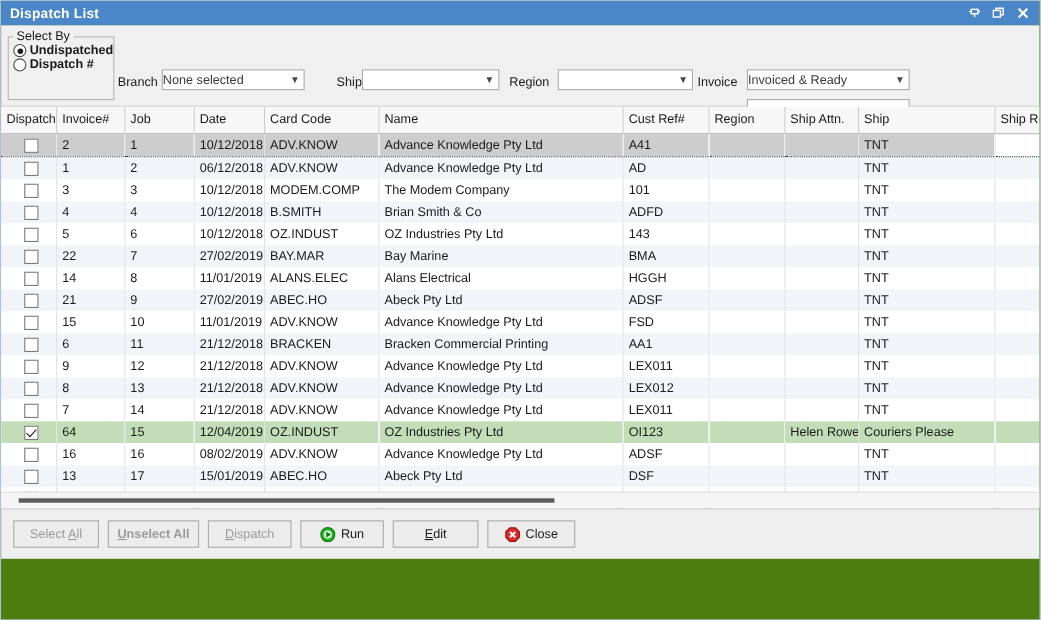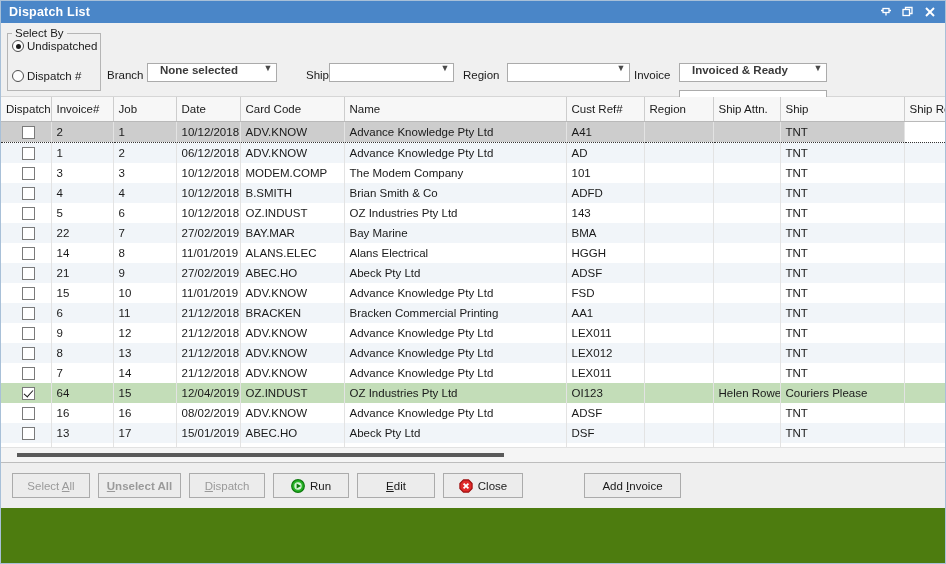--- a/index.html
+++ b/index.html
@@ -79,22 +79,23 @@
     padding: 0 3px;
     margin-left: 4px;
     color: #1a1a1a;
   }
   .radio-row {
     display: flex;
     align-items: center;
     margin: 1px 0 0 4px;
     font-size: 11.5px;
     cursor: default;
-  }
-  .radio-row + .radio-row { margin-top: 18px; }
+    font-weight: bold;
+  }
+  .radio-row + .radio-row { margin-top: 1px; }
   .radio {
     width: 12px;
     height: 12px;
     border: 1px solid #4d4d4d;
     border-radius: 50%;
     background: #fdfdfd;
     box-sizing: border-box;
     position: relative;
     margin-right: 3px;
     flex: none;
@@ -114,25 +115,25 @@
     color: #1a1a1a;
     white-space: nowrap;
   }
   .combo {
     position: absolute;
     height: 19px;
     background: #ffffff;
     border: 1px solid #ababab;
     box-sizing: border-box;
     display: flex;
+    align-items: center;
     font-size: 11.5px;
     color: #3a3a3a;
-    padding-left: 12px;
+    padding-left: 0;
     cursor: default;
-    font-weight: bold;
   }
   .combo .cval { flex: 1; overflow: hidden; white-space: nowrap; }
   .combo .arrow {
     width: 16px;
     text-align: center;
     font-size: 9px;
     color: #4a4a4a;
     line-height: 1;
   }
   .combo .ellipsis {
@@ -670,17 +671,14 @@
       <span id="btn-edit"><u>E</u>dit</span>
     </div>
     <div class="btn" style="width:80px;">
       <svg class="icon-close" width="14" height="14" viewBox="0 0 14 14">
         <polygon points="4.5,0.9 9.5,0.9 13.1,4.5 13.1,9.5 9.5,13.1 4.5,13.1 0.9,9.5 0.9,4.5" fill="#e02b2b" stroke="#9c0d0d" stroke-width="1.1"></polygon>
         <line x1="4.6" y1="4.6" x2="9.4" y2="9.4" stroke="#ffffff" stroke-width="1.9"></line>
         <line x1="9.4" y1="4.6" x2="4.6" y2="9.4" stroke="#ffffff" stroke-width="1.9"></line>
       </svg>
       <span id="btn-close">Close</span>
     </div>
-    <div class="btn addinv" style="width:97px;">
-      <span id="btn-add-invoice">Add <u>I</u>nvoice</span>
-    </div>
   </div>
 </div>
 
 </body></html>

